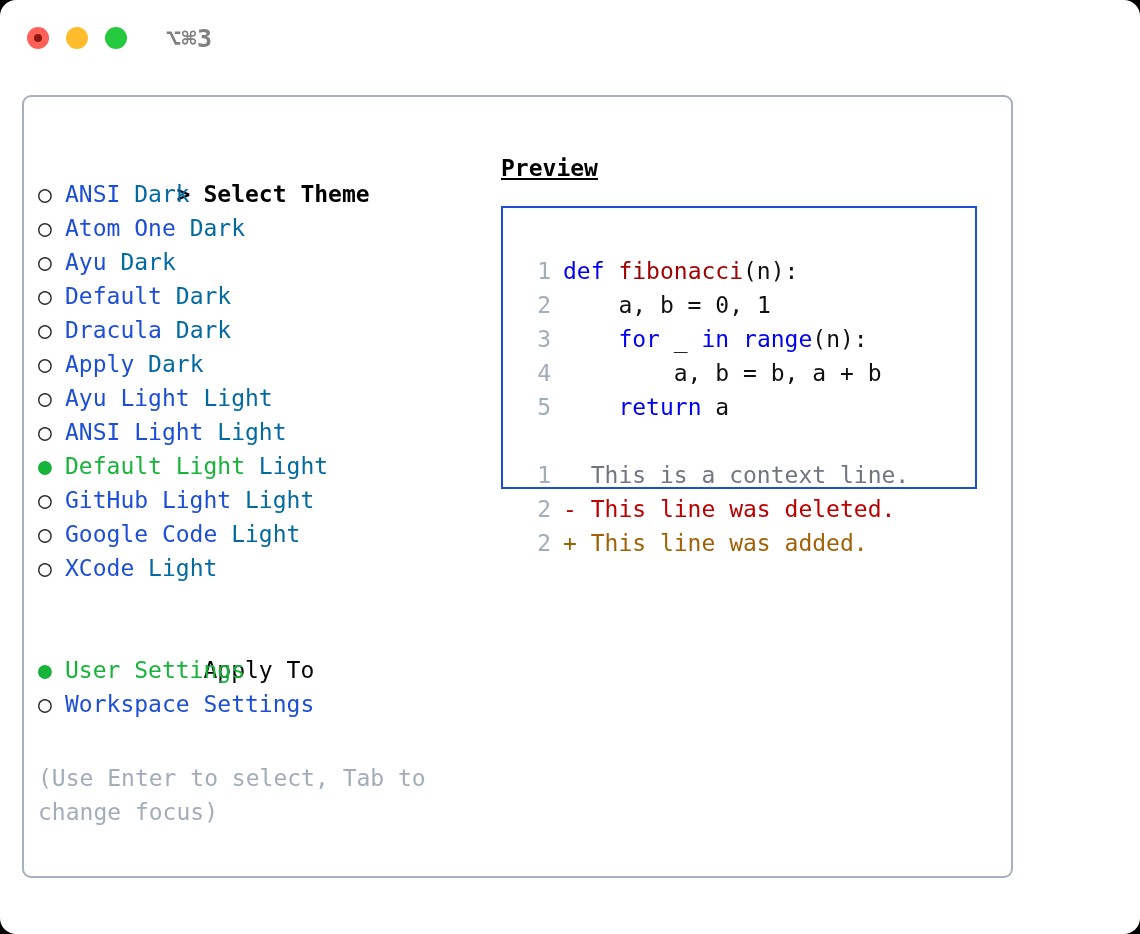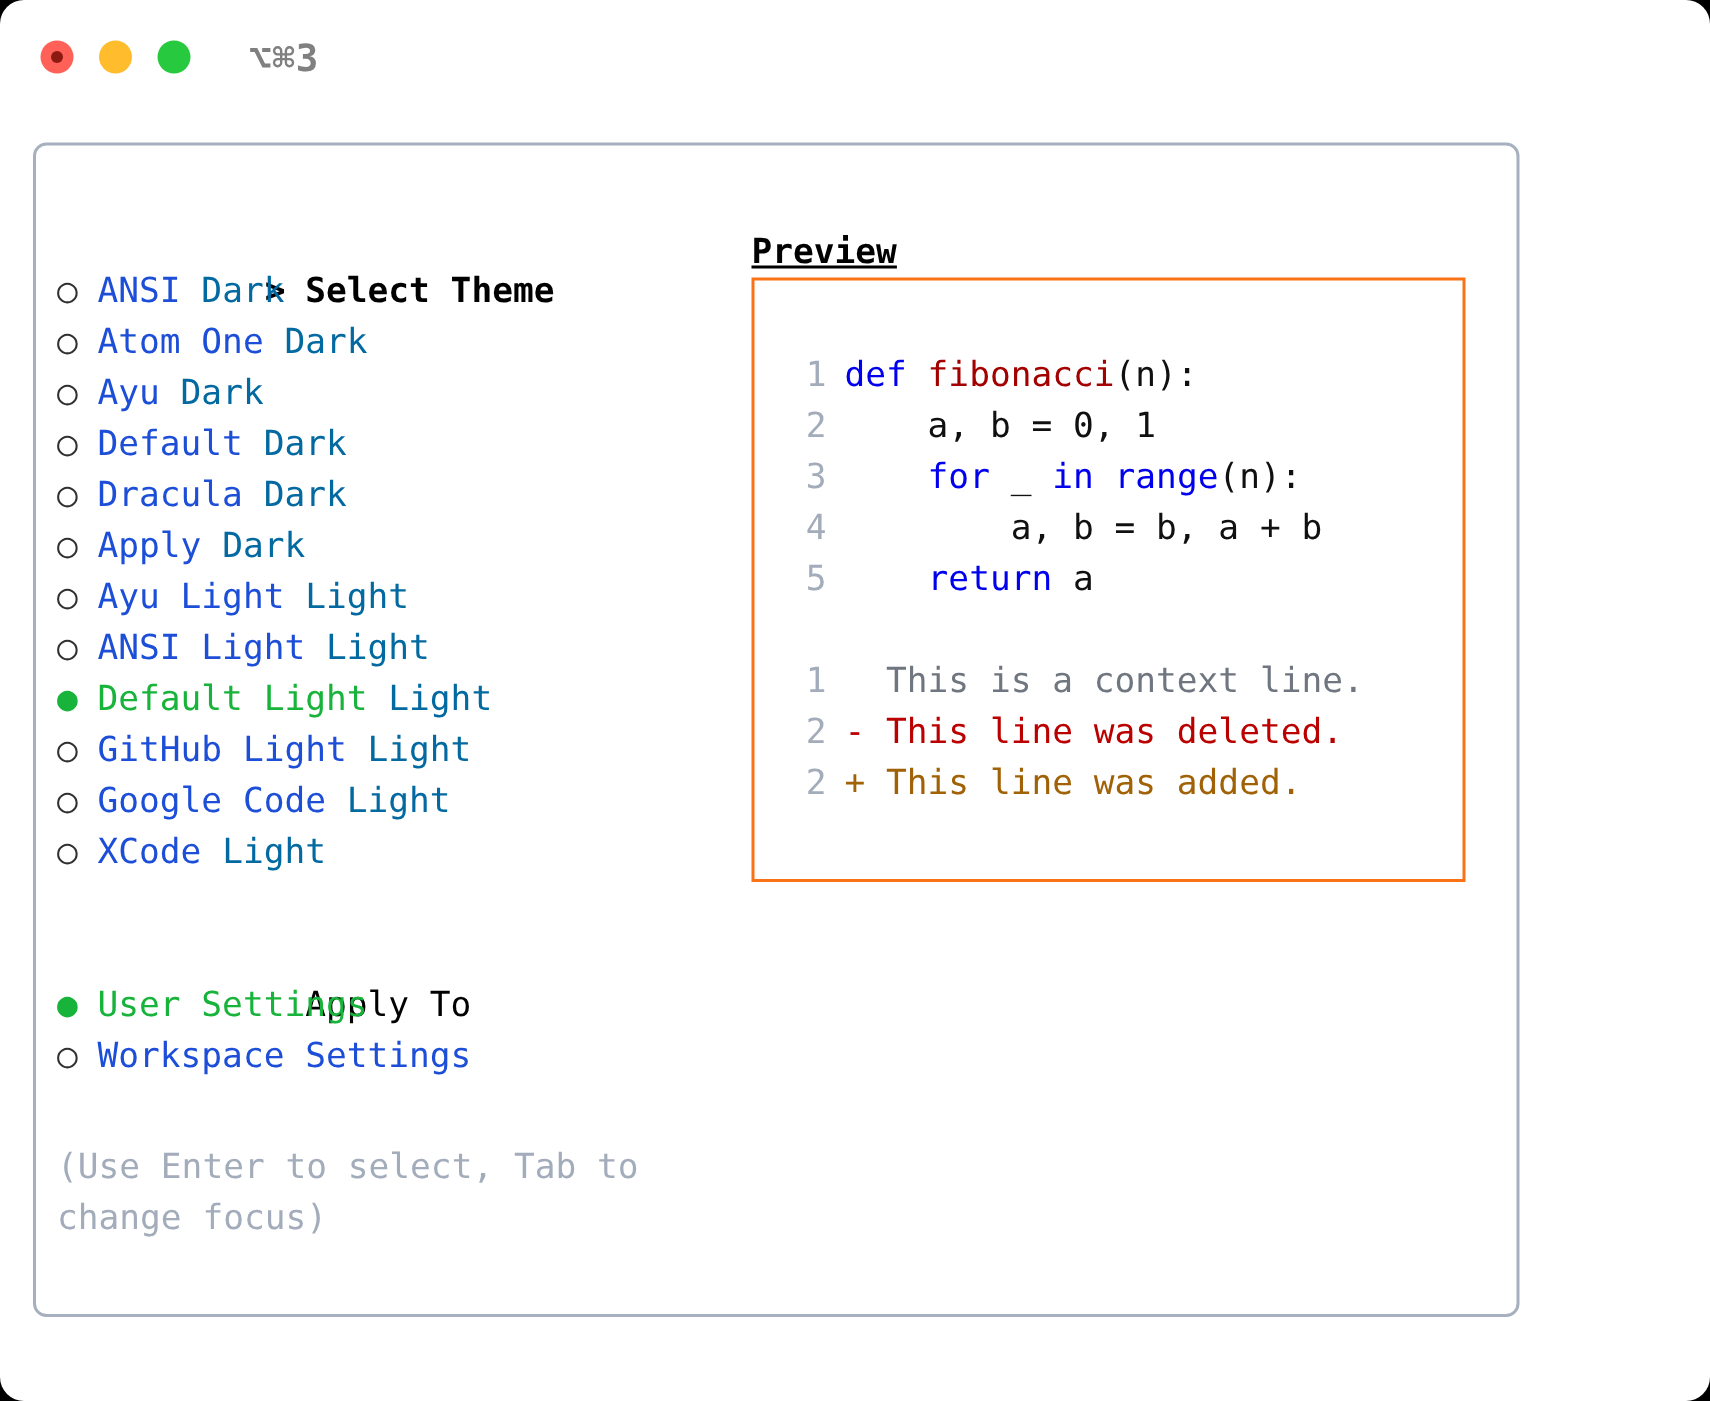--- a/index.html
+++ b/index.html
@@ -150,24 +150,25 @@
     text-decoration: underline;
   }
   #preview-title {
     font-size: 23px;
     line-height: 34px;
     font-weight: bold;
     color: #000000;
     white-space: pre;
   }
   #preview-box {
+    margin-top: 21px;
     width: 476px;
-    height: 403px;
+    height: 283px;
     box-sizing: border-box;
-    border: 2px solid #f97316;
+    border: 2px solid #1d4ed8;
     background: #ffffff;
     position: relative;
   }
   #code-area {
     position: absolute;
     left: 18px;
     top: 46px;
     right: 6px;
   }
   .code-line {

